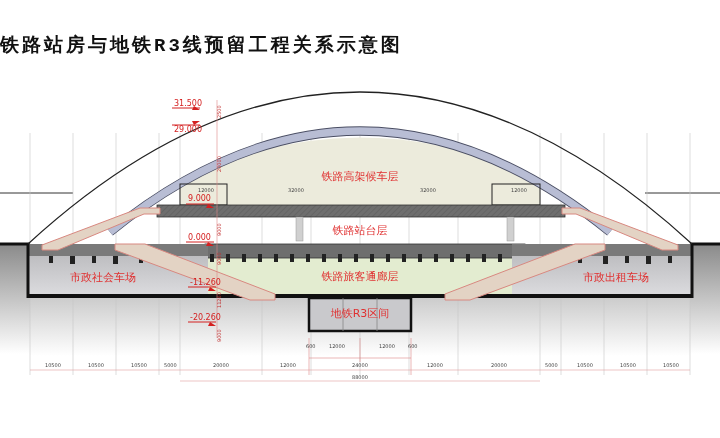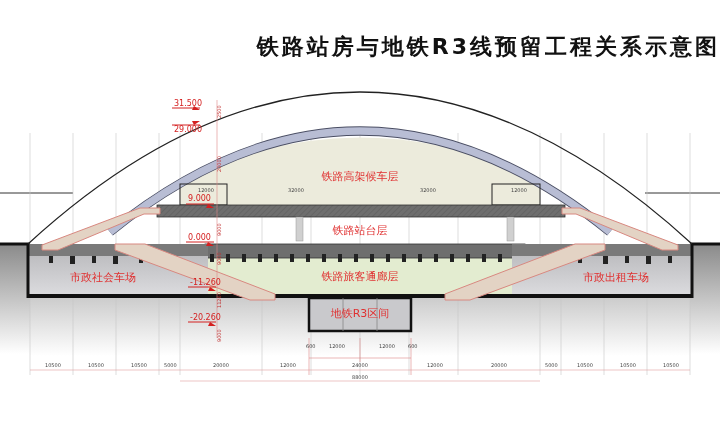--- a/index.html
+++ b/index.html
@@ -1,17 +1,17 @@
 <!DOCTYPE html>
 <html><head>
 <meta charset="utf-8">
 <style>
   html, body { margin:0; padding:0; background:#ffffff; }
   body { width:720px; height:438px; overflow:hidden; position:relative; font-family:"DejaVu Sans", sans-serif; }
-  .title { position:absolute; left:0; top:32px; width:720px; text-align:right; font-size:22px; font-weight:bold; letter-spacing:3px; color:#111; }
+  .title { position:absolute; left:0; top:32px; width:720px; text-align:left; font-size:19px; font-weight:bold; letter-spacing:3px; color:#111;font-family:Liberation Mono, monospace; }
   svg { position:absolute; left:0; top:0; }
   .lbl { font-family:"DejaVu Sans", sans-serif; font-size:11px; fill:#e03030; }
   .elev { font-family:"DejaVu Sans", sans-serif; font-size:8px; fill:#d42020; }
   .dim { font-family:"DejaVu Sans", sans-serif; font-size:5px; fill:#444; }
   .dimv { font-family:"DejaVu Sans", sans-serif; font-size:5px; fill:#c03030; }
 </style>
 </head>
 <body>
 
 <div class="title">铁路站房与地铁R3线预留工程关系示意图</div>

